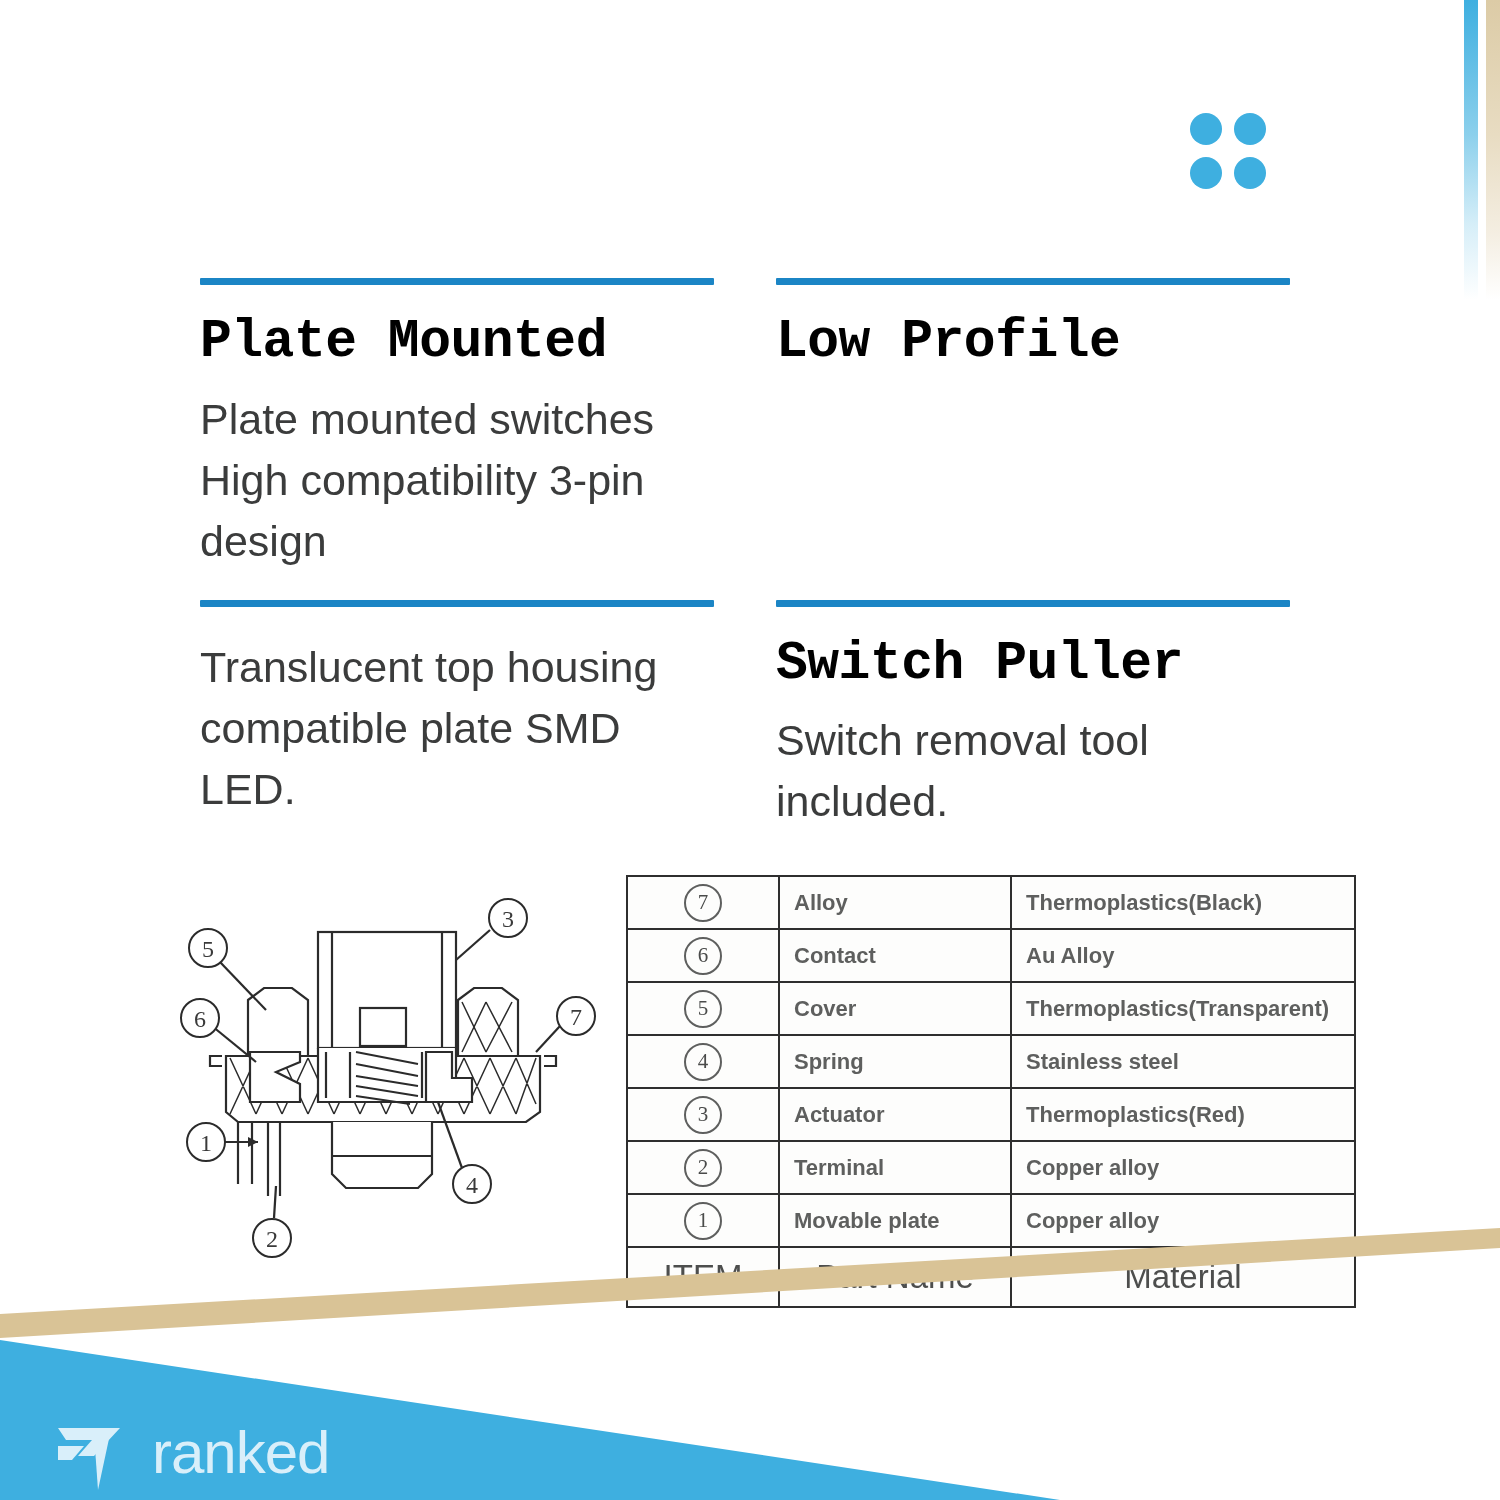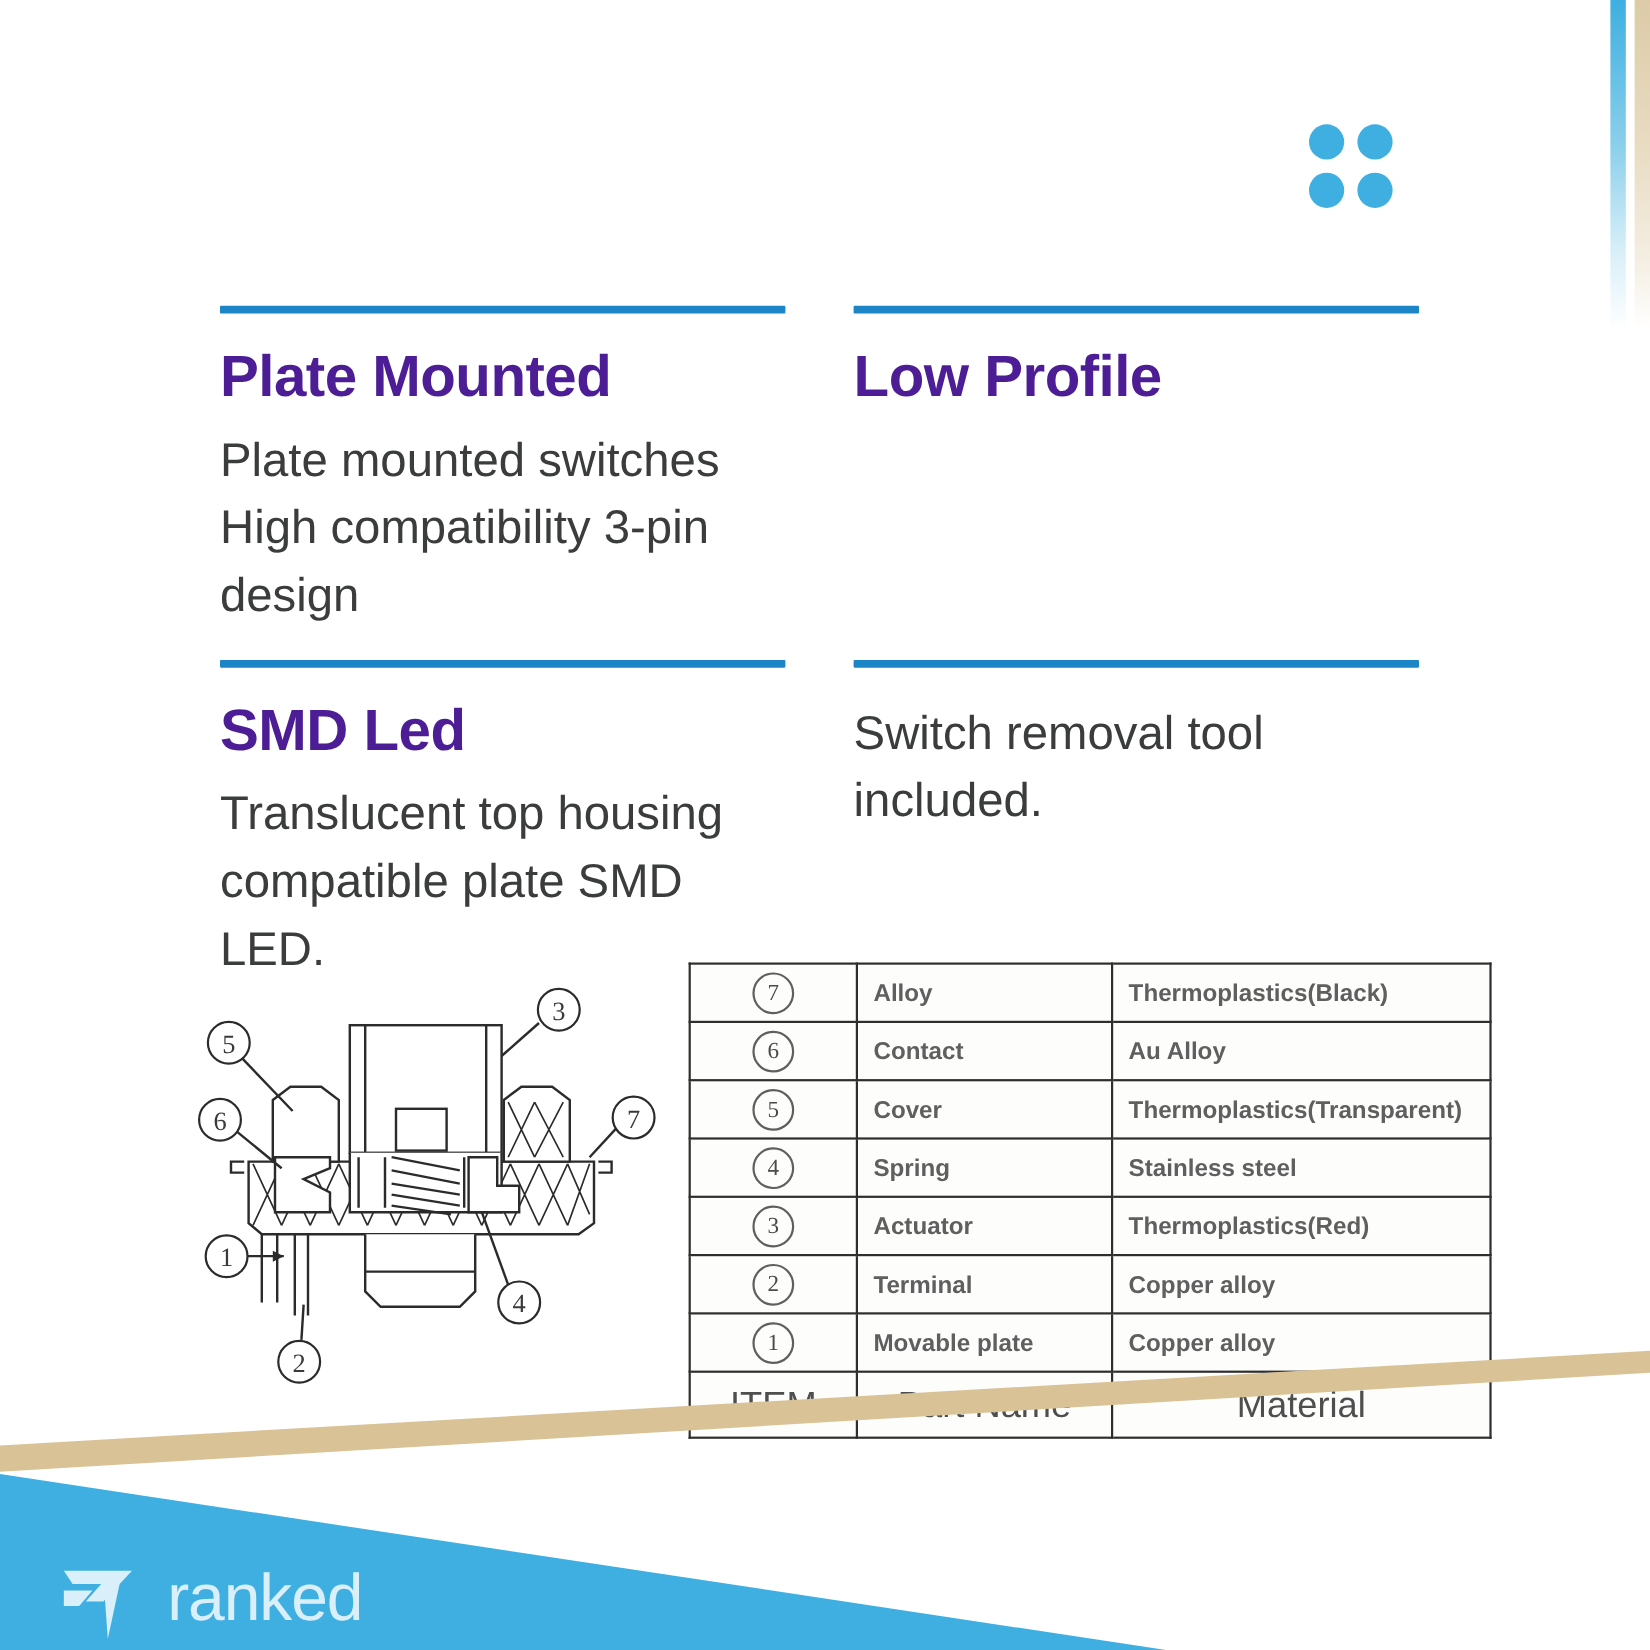--- a/index.html
+++ b/index.html
@@ -71,23 +71,24 @@
     width: 100%;
     height: 7px;
     background: #1B85C5;
     margin-bottom: 30px;
     border-radius: 1px;
   }
   .feature h2 {
     margin: 0 0 18px 0;
     font-size: 53px;
     font-weight: bold;
-    color: #4c1d95;
+    color: #000000;
     letter-spacing: -0.5px;
     line-height: 1.05;
+    font-family: Liberation Mono, monospace;
   }
   .feature p {
     margin: 0;
     font-size: 43px;
     font-weight: normal;
     color: #3b3c3c;
     line-height: 1.42;
   }
   
   #feature-plate-mounted, #feature-low-profile { min-height: 282px; }
@@ -198,26 +199,26 @@
 High compatibility 3-pin design</p>
   </div>
 
   <div class="feature" id="feature-low-profile">
     <div class="rule"></div>
     <h2>Low Profile</h2>
   </div>
 
   <div class="feature" id="feature-smd-led">
     <div class="rule"></div>
-    <h2>SMD Led</h2>
     <p>Translucent top housing compatible plate SMD LED.</p>
   </div>
 
   <div class="feature" id="feature-switch-puller">
     <div class="rule"></div>
+    <h2>Switch Puller</h2>
     <p>Switch removal tool included.</p>
   </div>
 
 </div>
 
 <div id="switch-diagram">
   <svg viewBox="0 0 456 404" width="456" height="404" aria-hidden="true">
     <g fill="none" stroke="#2b2b2b" stroke-width="2.2" stroke-linejoin="miter">
 
       <path d="M66 190 L66 246 L78 256 L366 256 L380 246 L380 190 Z" fill="#ffffff"></path>

